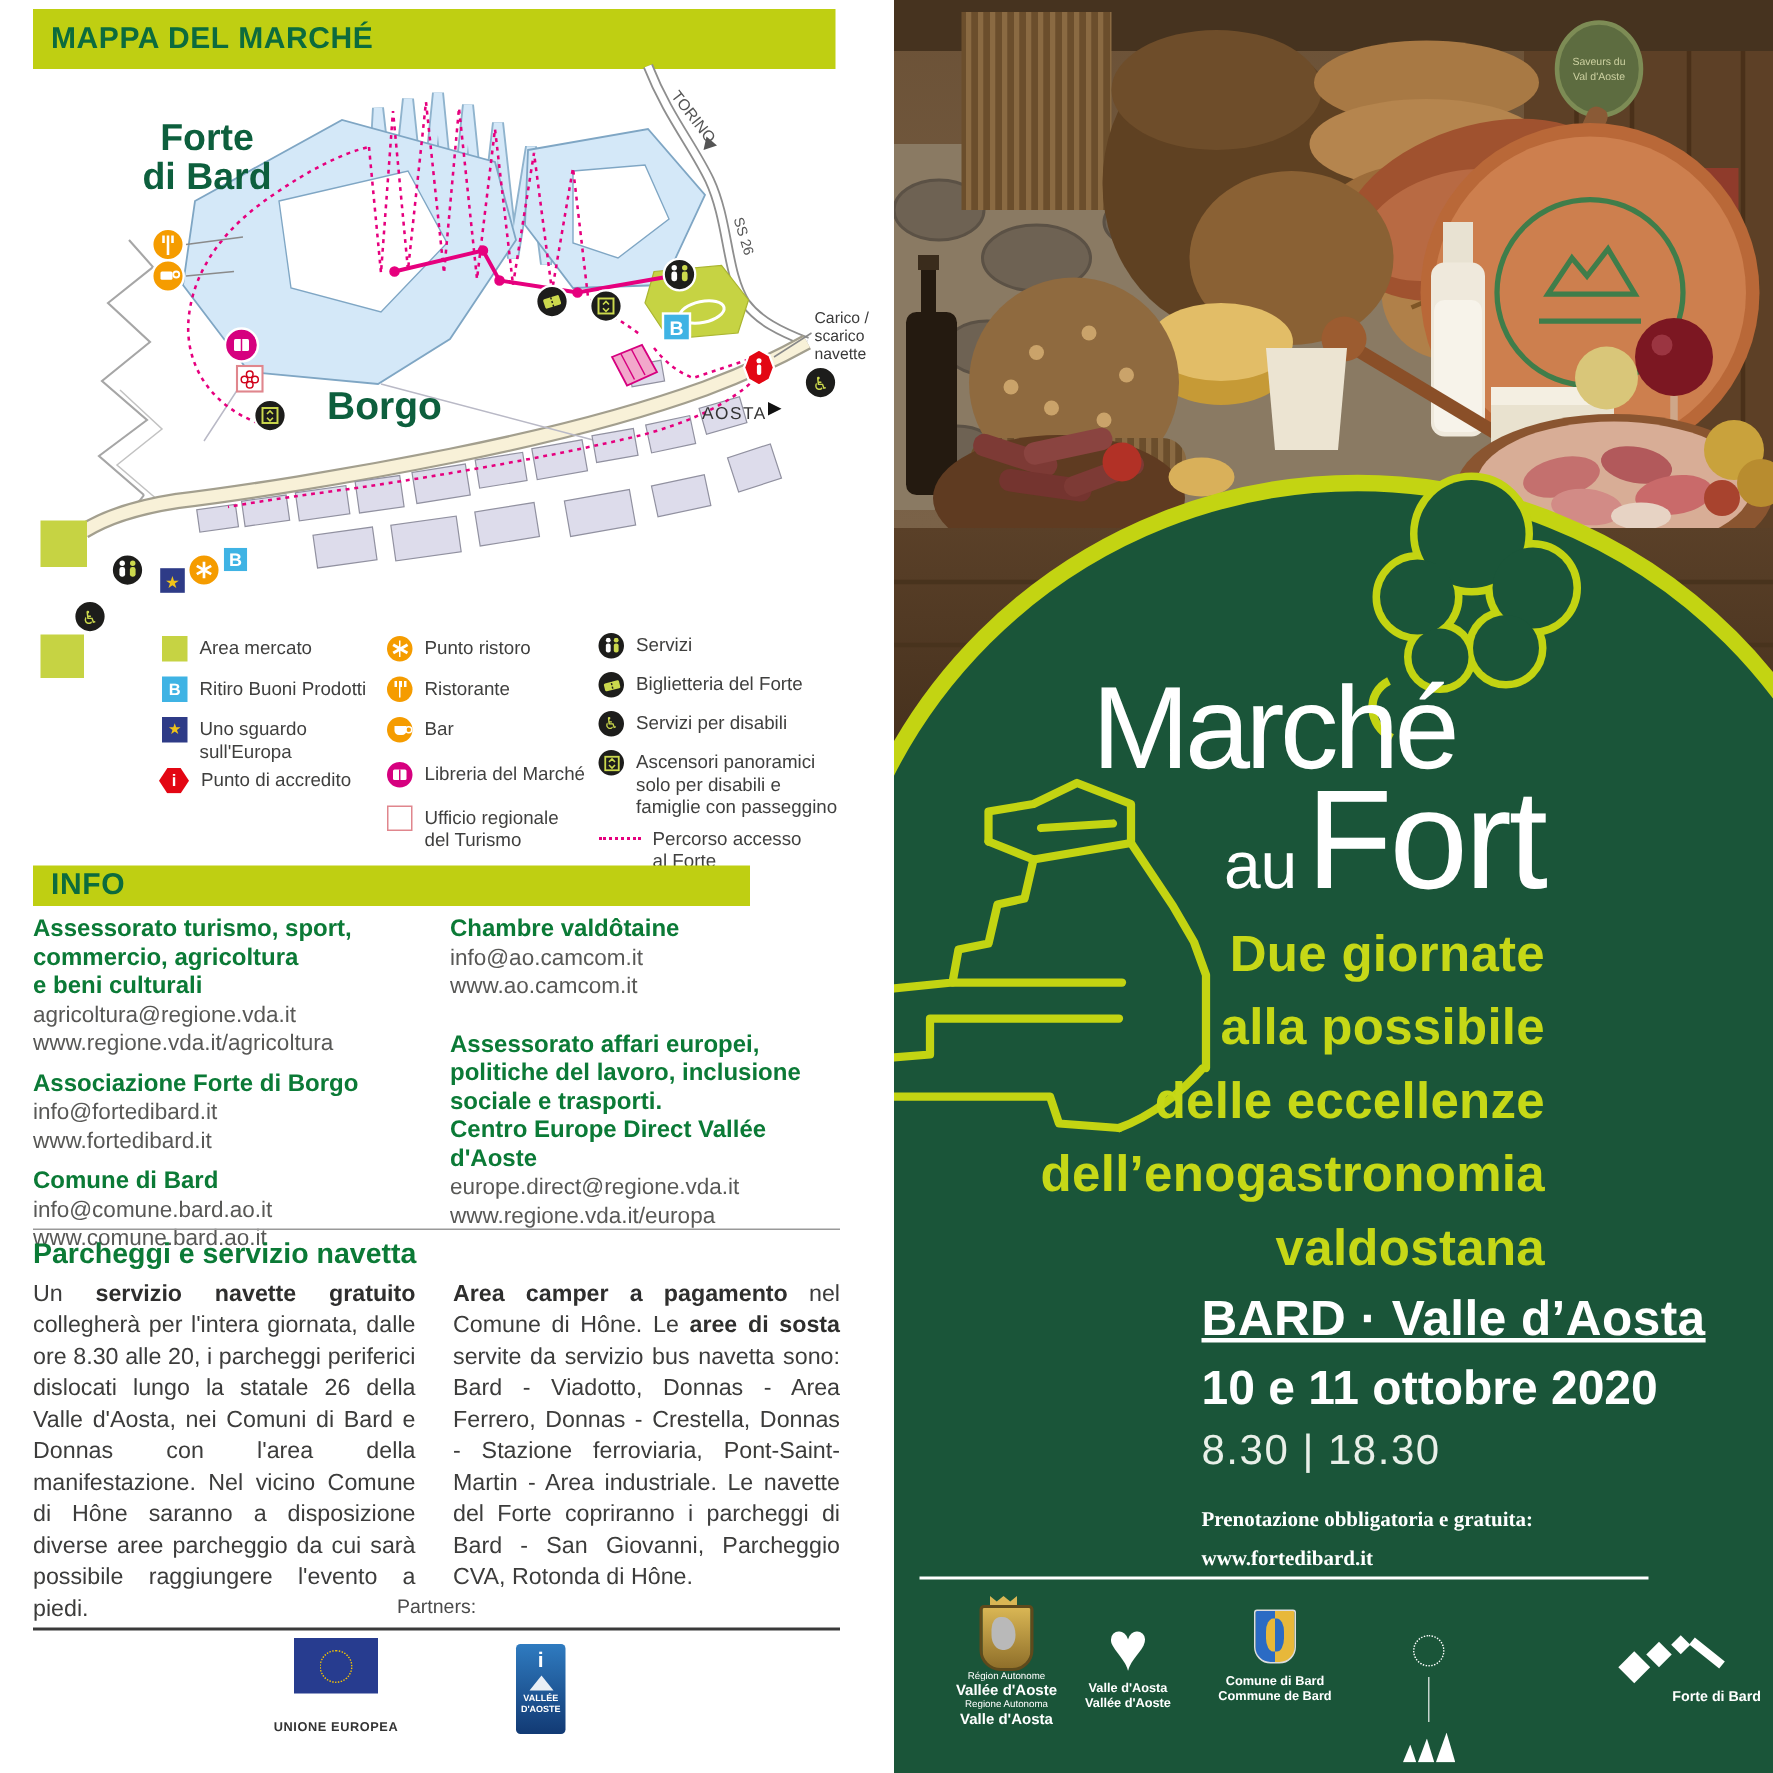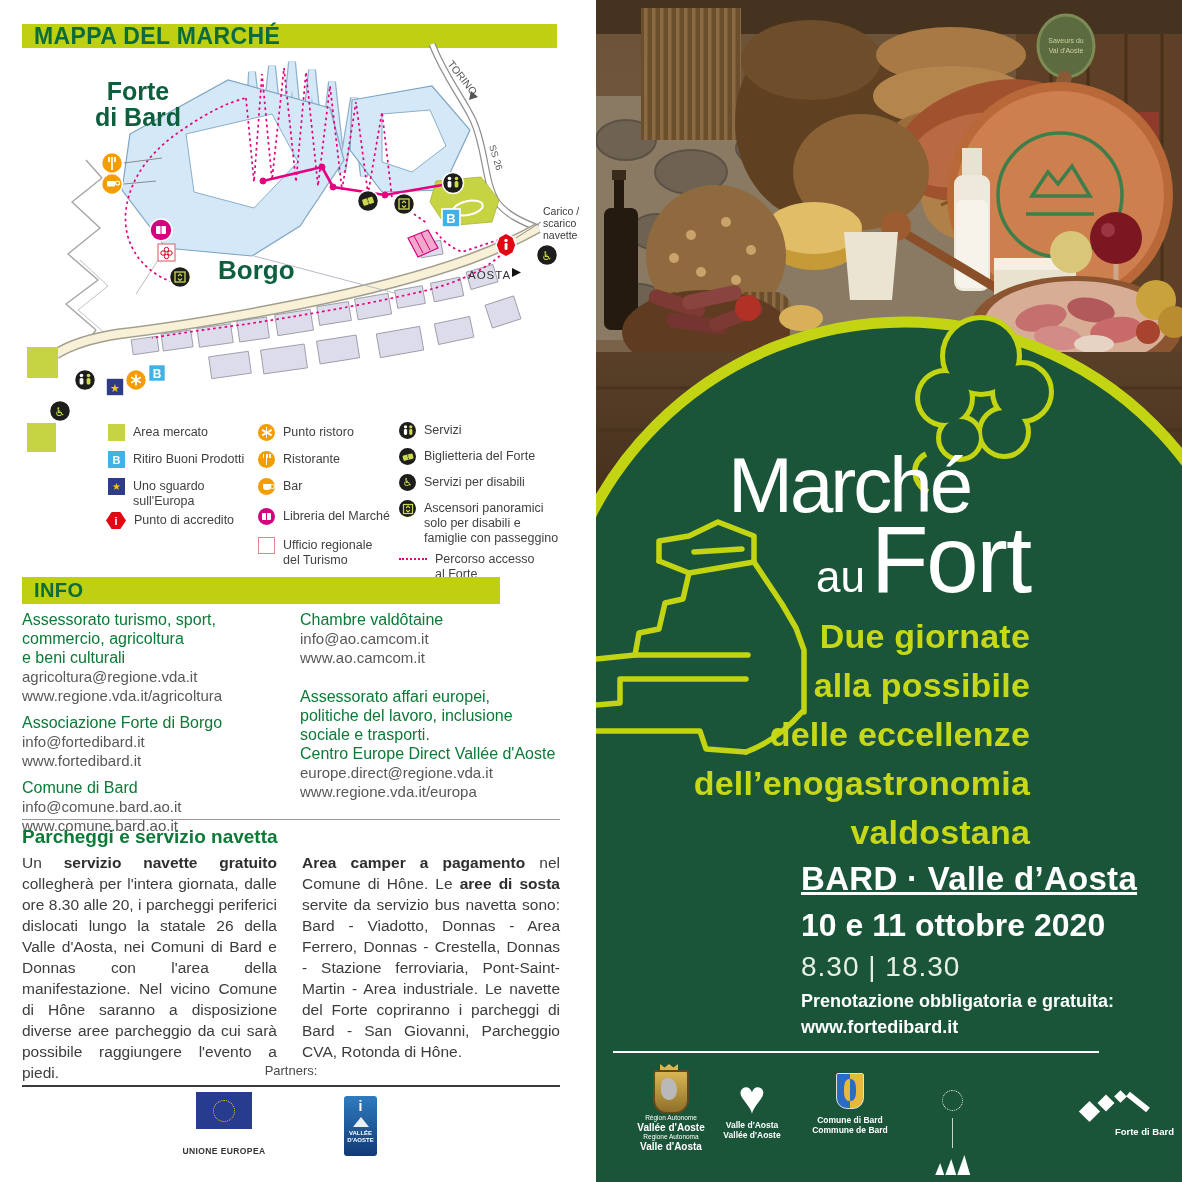--- a/index.html
+++ b/index.html
@@ -3,21 +3,21 @@
 <meta charset="utf-8">
 <style>
   html,body{margin:0;padding:0;background:#ffffff;}
   body{width:1182px;height:1182px;position:relative;overflow:hidden;
        font-family:"Liberation Sans","DejaVu Sans",sans-serif;color:#3c3c3b;}
   .abs{position:absolute;}
   .pre{white-space:pre-line;}
   
   .bar{position:absolute;left:22px;background:#bfcf12;color:#0c6b3d;font-weight:bold;
        display:flex;align-items:center;padding-left:12px;letter-spacing:.4px;}
-  .bar.mappa{top:24px;width:523px;height:24px;font-size:23px;}
+  .bar.mappa{top:6px;width:523px;height:40px;font-size:20px;}
   .bar.info{top:577px;width:466px;height:27px;font-size:20px;}
   
   .li{position:absolute;display:flex;align-items:flex-start;gap:8px;}
   .ll{font-size:12.5px;line-height:15px;color:#3f3f3e;margin-top:1px;}
   .sw{width:17px;height:17px;flex:none;display:flex;align-items:center;justify-content:center;box-sizing:border-box;}
   .sw i{font-style:normal;}
   .sw.sq{background:#c6d343;}
   .sw.bsq{background:#3fb3e4;color:#fff;font-weight:bold;font-size:11px;}
   .sw.navy{background:#2e3b87;color:#f0c419;font-size:10px;}
   .sw.hex{background:#e30613;clip-path:polygon(28% 0,72% 0,100% 50%,72% 100%,28% 100%,0 50%);
@@ -42,21 +42,21 @@
   .astg span{position:absolute;left:4.7px;top:0;width:1.8px;height:11px;background:#fff;}
   .astg span:nth-child(2){transform:rotate(60deg);}
   .astg span:nth-child(3){transform:rotate(120deg);}
   .bookg{width:9px;height:7px;background:#fff;border-radius:1px;position:relative;}
   .bookg::after{content:"";position:absolute;left:4px;top:0;width:1px;height:7px;background:#d6007f;}
   .mini{display:block;}
   
   .icol{position:absolute;top:610px;}
   .icol.c1{left:22px;width:272px;}
   .icol.c2{left:300px;width:268px;}
-  .ibn{font-size:16px;line-height:19px;font-weight:normal;color:#0b7a36;}
+  .ibn{font-size:16px;line-height:19px;font-weight:bold;color:#0b7a36;}
   .ibl{font-size:15px;line-height:19px;color:#585856;}
   .ib{margin-bottom:8px;}
   .gap12{height:12px;}
   .divider{position:absolute;left:22px;top:819px;width:538px;height:1px;background:#999;}
   .ptitle{position:absolute;left:22px;top:826px;font-size:19px;font-weight:bold;color:#0b7a36;}
   .pcol{position:absolute;top:852px;font-size:15.5px;line-height:21px;text-align:justify;color:#3c3c3b;}
   .pcol.c1{left:22px;width:255px;}
   .pcol.c2{left:302px;width:258px;}
   .pcol .b{font-weight:bold;color:#2e2e2d;}
   .plabel{position:absolute;left:22px;top:1063px;width:538px;text-align:center;font-size:13px;color:#4a4a4a;}
@@ -79,21 +79,21 @@
                font-size:78px;letter-spacing:-3px;line-height:1;font-weight:400;z-index:5;}
   .logo-aufort{position:absolute;right:152px;top:513px;color:#fff;z-index:5;white-space:nowrap;}
   .logo-aufort .au{font-size:44px;margin-right:6px;}
   .logo-aufort .fort{font-size:94px;letter-spacing:-2px;line-height:1;}
   .tagline{position:absolute;right:152px;top:612px;text-align:right;color:#c6d817;font-weight:bold;
            font-size:34px;line-height:49px;z-index:5;letter-spacing:.2px;}
   .event{position:absolute;left:205px;top:860px;color:#fff;z-index:5;}
   .ev-place{font-size:33px;font-weight:bold;letter-spacing:.3px;text-decoration:underline;}
   .ev-dates{font-size:32px;font-weight:bold;margin-top:9px;}
   .ev-hours{font-size:28px;font-weight:300;margin-top:7px;letter-spacing:1px;color:#e8efe8;}
-  .ev-book{font-size:18px;font-weight:bold;line-height:26px;margin-top:5px;}
+  .ev-book{font-size:14px;font-weight:bold;line-height:26px;margin-top:18px;font-family:Liberation Serif, serif;}
   .wline{position:absolute;left:17px;top:1051px;width:486px;height:2px;background:#fff;z-index:5;}
   .flogos{position:absolute;left:0;top:1066px;width:586px;height:116px;z-index:5;color:#fff;}
   .fl{position:absolute;display:flex;flex-direction:column;align-items:center;}
   .fl-shield{width:32px;height:40px;background:linear-gradient(180deg,#d9b654,#8f6f2a);
              border:2px solid #5e4a1c;border-radius:3px 3px 14px 14px;position:relative;}
   .fl-shield .lion{position:absolute;left:6px;top:6px;width:16px;height:22px;background:#b9b9b9;
                    border-radius:40% 60% 50% 50%;}
   .fl-shield .crown{position:absolute;left:5px;top:-8px;width:18px;height:6px;background:#d9b654;
                     clip-path:polygon(0 100%,0 0,25% 60%,50% 0,75% 60%,100% 0,100% 100%);}
   .fl small{font-size:6.5px;line-height:8px;display:block;}

